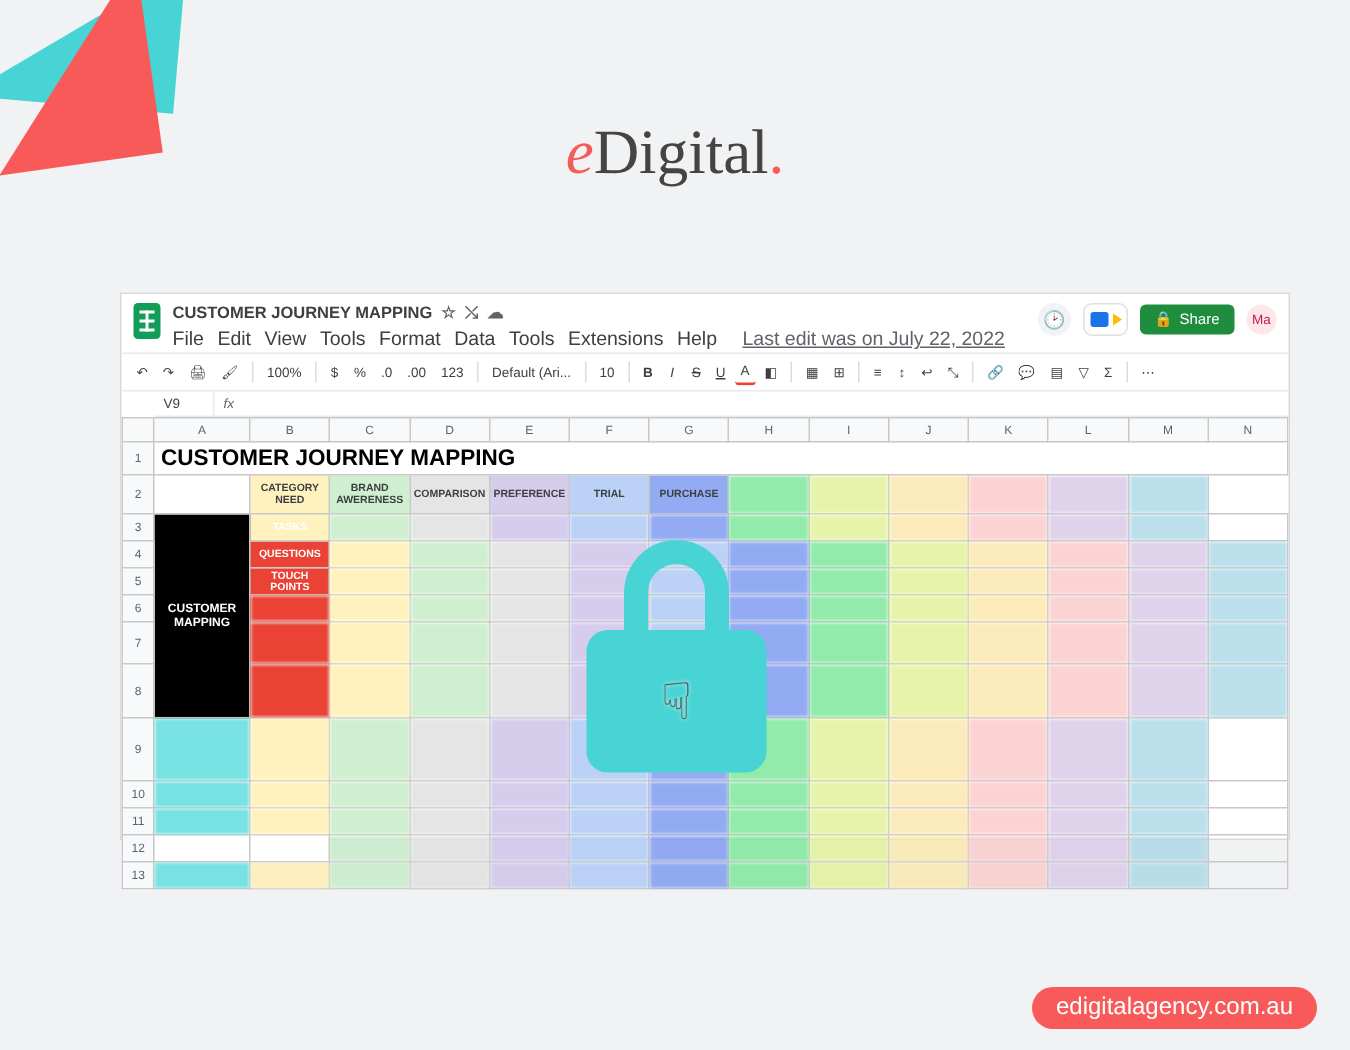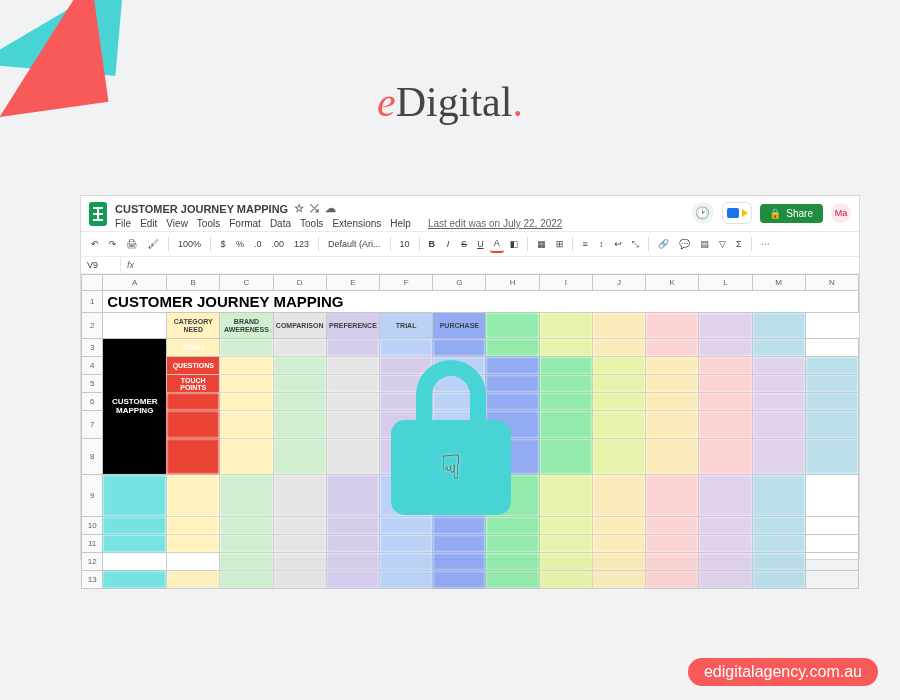--- a/index.html
+++ b/index.html
@@ -80,21 +80,21 @@
       linear-gradient(#fff,#fff) 0 0/100% 2px no-repeat,
       linear-gradient(#fff,#fff) 0 50%/100% 2px no-repeat,
       linear-gradient(#fff,#fff) 0 100%/100% 2px no-repeat,
       linear-gradient(#fff,#fff) 50% 0/2px 100% no-repeat;
   }
   .title-block { flex: 1; }
   .doc-title {
     font-size: 11px; font-weight: 600; display: flex; align-items: center; gap: 6px;
   }
   .doc-title .glyph { color: #5f6368; font-size: 11px; }
-  .menubar { display: flex; gap: 9px; font-size: 10px; margin-top: 3px; color: #3c4043; }
+  .menubar { display: flex; gap: 9px; font-size: 13px; margin-top: 3px; color: #3c4043; }
   .menubar span { cursor: default; }
   .last-edit { text-decoration: underline; color: #5f6368; margin-left: 8px; }
   .title-right { display: flex; align-items: center; gap: 8px; }
   .circle-btn {
     width: 22px; height: 22px; border-radius: 50%; background: #f1f3f4;
     display: flex; align-items: center; justify-content: center; font-size: 12px; color:#5f6368;
   }
   .meet-chip {
     width: 30px; height: 22px; border-radius: 6px; background: #fff;
     border:1px solid #e0e0e0; position:relative;
@@ -123,20 +123,21 @@
     padding:3px 6px; border-top:1px solid #e8eaed; border-bottom:1px solid #e8eaed;
     font-size:9px; color:#3c4043;
   }
   .toolbar .tb { padding:3px 4px; border-radius:3px; min-width:14px; text-align:center; }
   .toolbar .sep { width:1px; height:14px; background:#dadce0; margin:0 3px; }
 
   
   .fxbar {
     display:flex; align-items:center; border-bottom:1px solid #e8eaed;
     font-size:9px;
+    margin-left:22px;
   }
   .namebox { width:40px; padding:3px 6px; border-right:1px solid #e8eaed; }
   .fx { padding:3px 6px; font-style:italic; color:#5f6368; }
 
   
   .grid { overflow:hidden; }
   table { border-collapse:collapse; width:100%; table-layout:fixed; }
   th, td { border:1px solid #c8c8c8; height:18px; font-size:8px; padding:0; }
   thead th { background:#f8f9fa; color:#5f6368; font-weight:normal; height:16px; }
   tbody th { background:#f8f9fa; color:#5f6368; font-weight:normal; width:20px; font-size:8px; }

